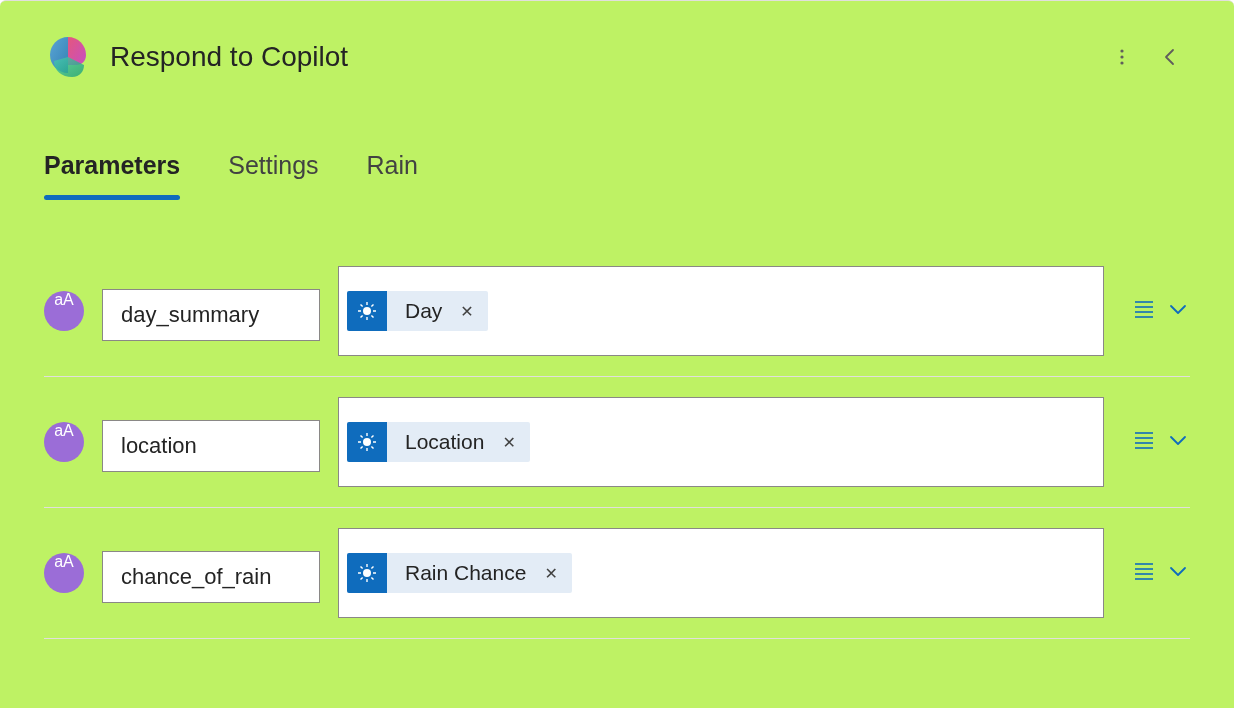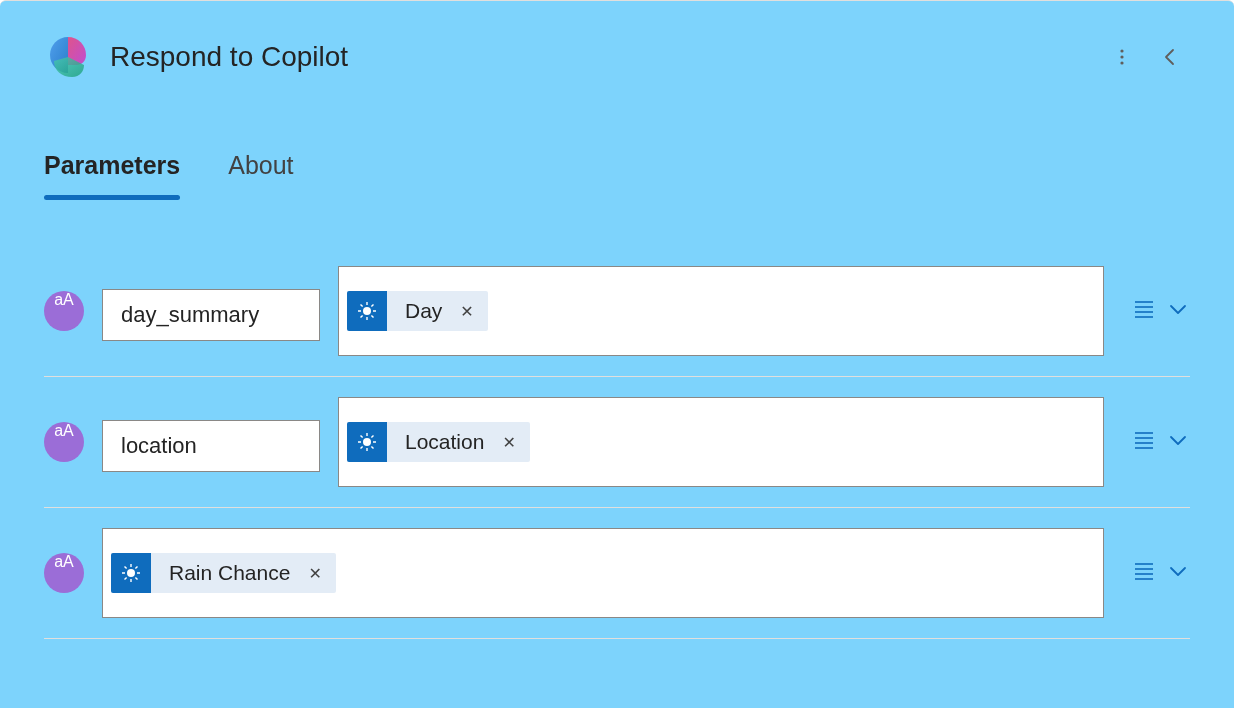--- a/index.html
+++ b/index.html
@@ -5,21 +5,21 @@
     * { box-sizing: border-box; margin: 0; padding: 0; }
     body {
       font-family: "Segoe UI", -apple-system, sans-serif;
       background: #ffffff;
       color: #323130;
       padding: 0;
     }
     .panel {
       width: 1234px;
       min-height: 708px;
-      background: #7dd3fc;
+      background: #bef264;
       border-top: 1px solid #e1dfdd;
       border-radius: 6px 6px 0 0;
       position: relative;
     }
     .header {
       display: flex;
       align-items: center;
       padding: 32px 44px 10px 44px;
       gap: 18px;
     }
@@ -213,21 +213,22 @@
       <div class="icon-btn">
         <svg width="20" height="20" viewBox="0 0 20 20">
           <path d="M13 3 L6 10 L13 17" stroke="#605e5c" stroke-width="1.8" fill="none" stroke-linecap="round" stroke-linejoin="round"></path>
         </svg>
       </div>
     </div>
   </div>
 
   <div class="tabs">
     <div class="tab active">Parameters</div>
-    <div class="tab">About</div>
+    <div class="tab">Settings</div>
+    <div class="tab">Rain</div>
   </div>
 
   <div class="params">
 
     <div class="param-row">
       <div class="type-badge">
           <span>aA</span>
         </div>
       <div class="param-name">
           <span>day_summary</span>
@@ -316,20 +317,23 @@
               <path d="M5 9 L12 16 L19 9" stroke="#0f6cbd" stroke-width="1.8" fill="none" stroke-linecap="round" stroke-linejoin="round"></path>
             </svg>
         </span>
       </div>
     </div>
 
     <div class="param-row">
       <div class="type-badge">
           <span>aA</span>
         </div>
+      <div class="param-name">
+          <span>chance_of_rain</span>
+        </div>
       <div class="param-value">
         <div class="token">
           <div class="token-icon">
             <svg width="20" height="20" viewBox="0 0 20 20">
                 <circle cx="10" cy="10" r="4" fill="#fff"></circle>
                 <g stroke="#fff" stroke-width="1.4">
                   <line x1="10" y1="1" x2="10" y2="4"></line>
                   <line x1="10" y1="16" x2="10" y2="19"></line>
                   <line x1="1" y1="10" x2="4" y2="10"></line>
                   <line x1="16" y1="10" x2="19" y2="10"></line>

